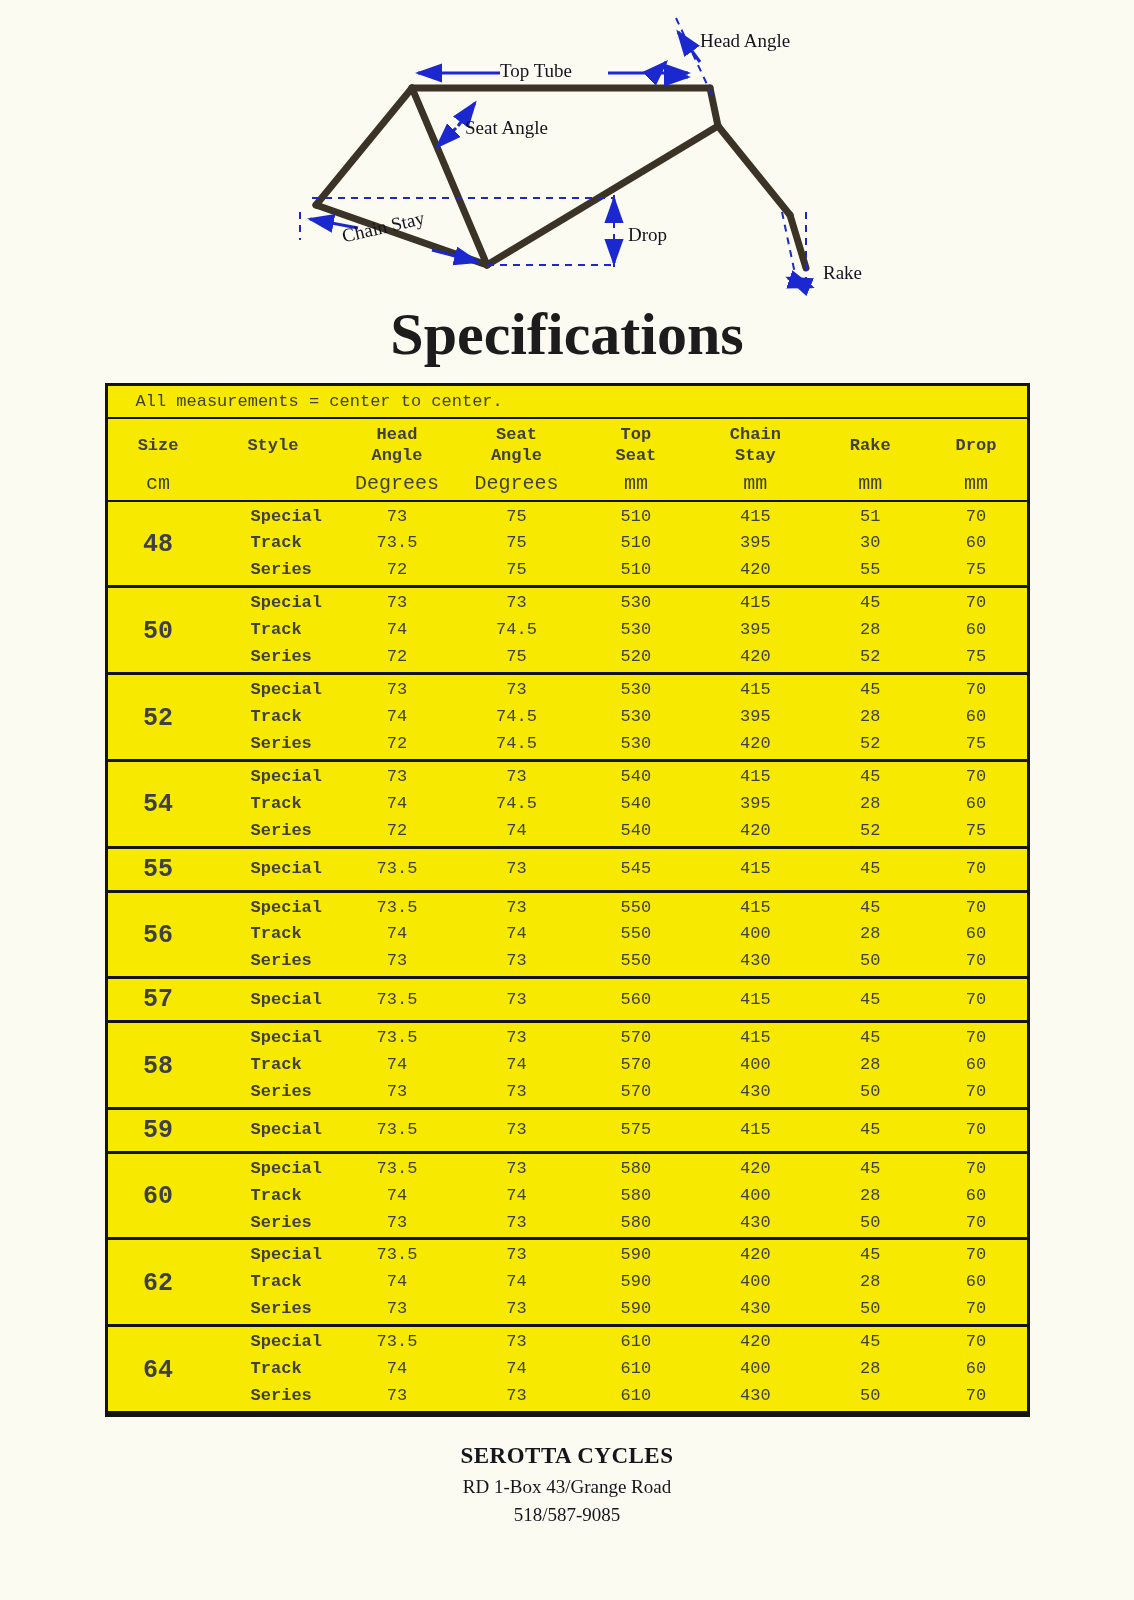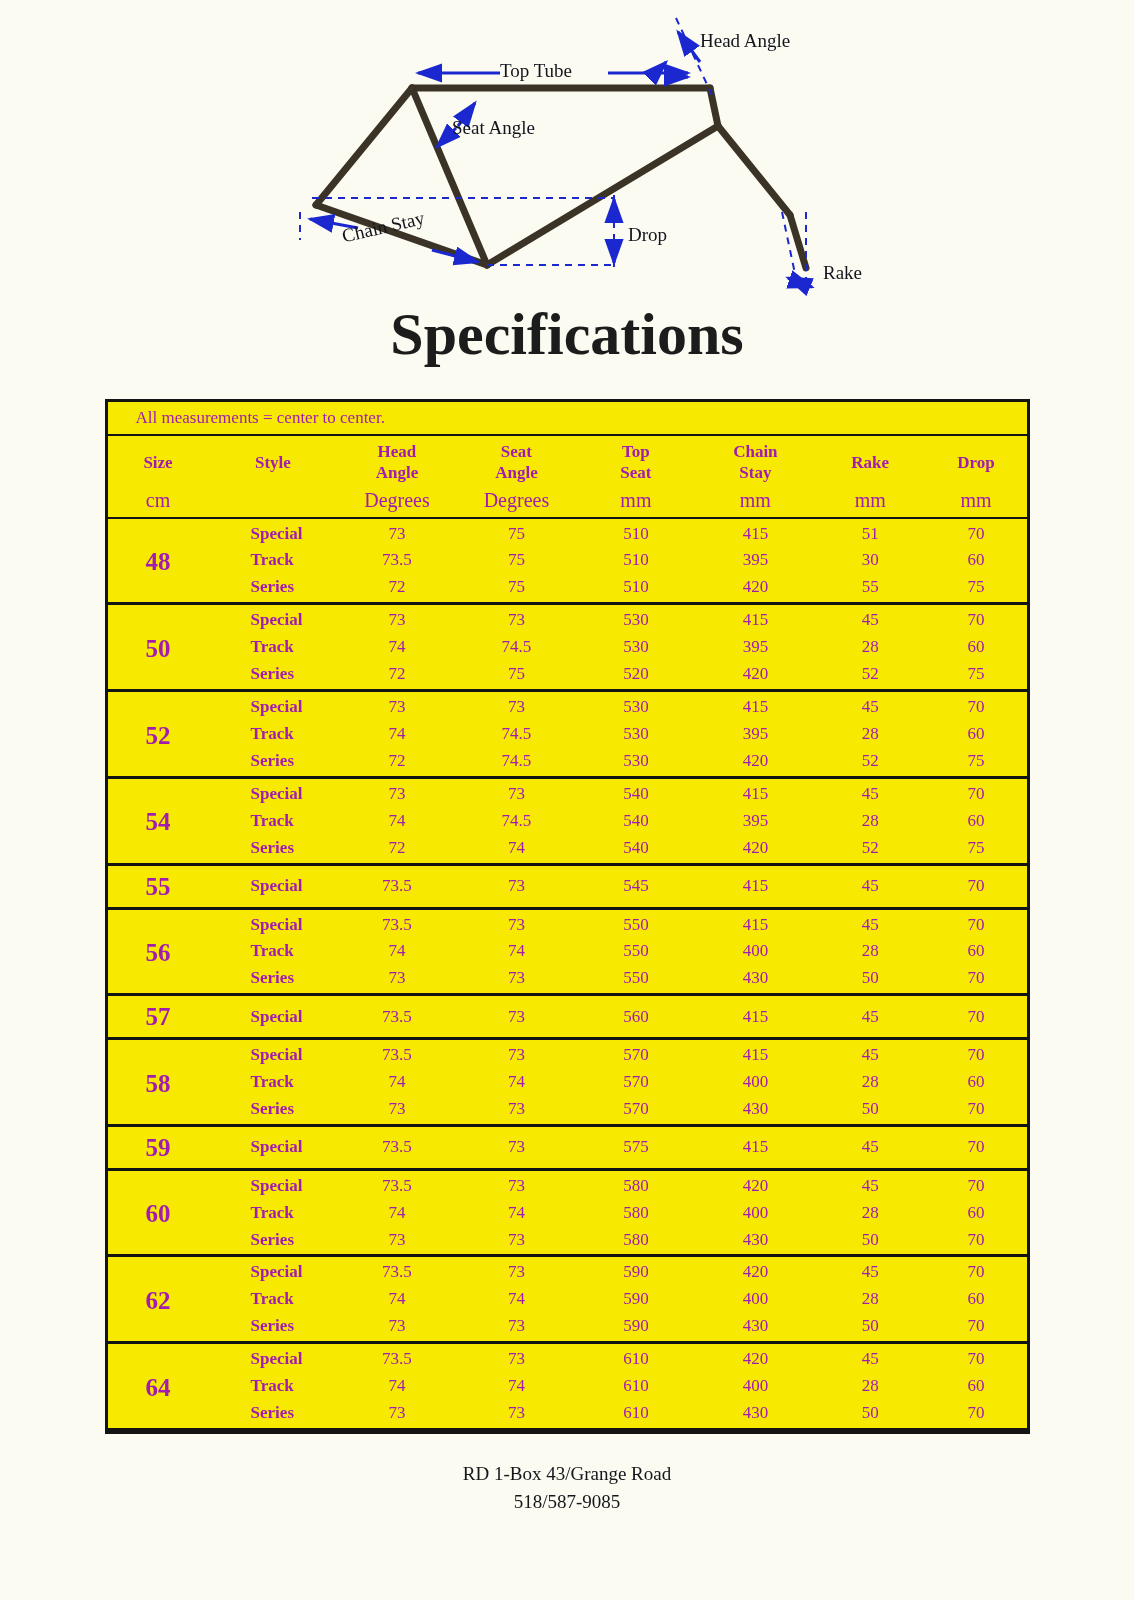--- a/index.html
+++ b/index.html
@@ -19,51 +19,51 @@
   .diagram svg{display:block;}
   .diagram .lbl{
     position:absolute;
     font-family:"Liberation Serif", serif;
     font-size:19px;
     color:#14141e;
     white-space:nowrap;
   }
   .lbl-head{left:700px;top:30px;}
   .lbl-top{left:500px;top:60px;}
-  .lbl-seat{left:452px;top:117px;}
+  .lbl-seat{left:465px;top:117px;}
   .lbl-chain{left:340px;top:226px;transform:rotate(-13deg);transform-origin:left top;}
   .lbl-drop{left:628px;top:224px;}
   .lbl-rake{left:823px;top:262px;}
 
   
   .title{
     text-align:center;
     font-size:60px;
     font-weight:bold;
     letter-spacing:0px;
     color:#1c1c1c;
     margin:0;
-    padding:0 0 30px 0;
+    padding:0 0 14px 0;
     font-family:"Liberation Serif", serif;
   }
 
   
   .table-wrap{
     margin:0 auto;
     width:925px;
     background:#f7ea00;
     border:3px solid #141414;
     box-sizing:border-box;
     padding:0;
   }
   table{
     border-collapse:collapse;
     width:100%;
-    font-family:Liberation Serif, serif;
-    color:#a21caf;
+    font-family:Liberation Mono, monospace;
+    color:#404040;
   }
   td,th{padding:0;}
   .note-row td{
     font-size:17px;
     padding:6px 0 6px 28px;
     text-align:left;
     border-bottom:2px solid #141414;
     font-weight:normal;
   }
   .hdr td{
@@ -557,15 +557,16 @@
           <td>610</td>
           <td>430</td>
           <td>50</td>
           <td>70</td>
         </tr>
       </tbody>
     </table>
 </div>
 
 <div class="footer">
+  <div class="company">SEROTTA CYCLES</div>
   <div class="line">RD 1-Box 43/Grange Road</div>
   <div class="line">518/587-9085</div>
 </div>
 
 </body></html>

